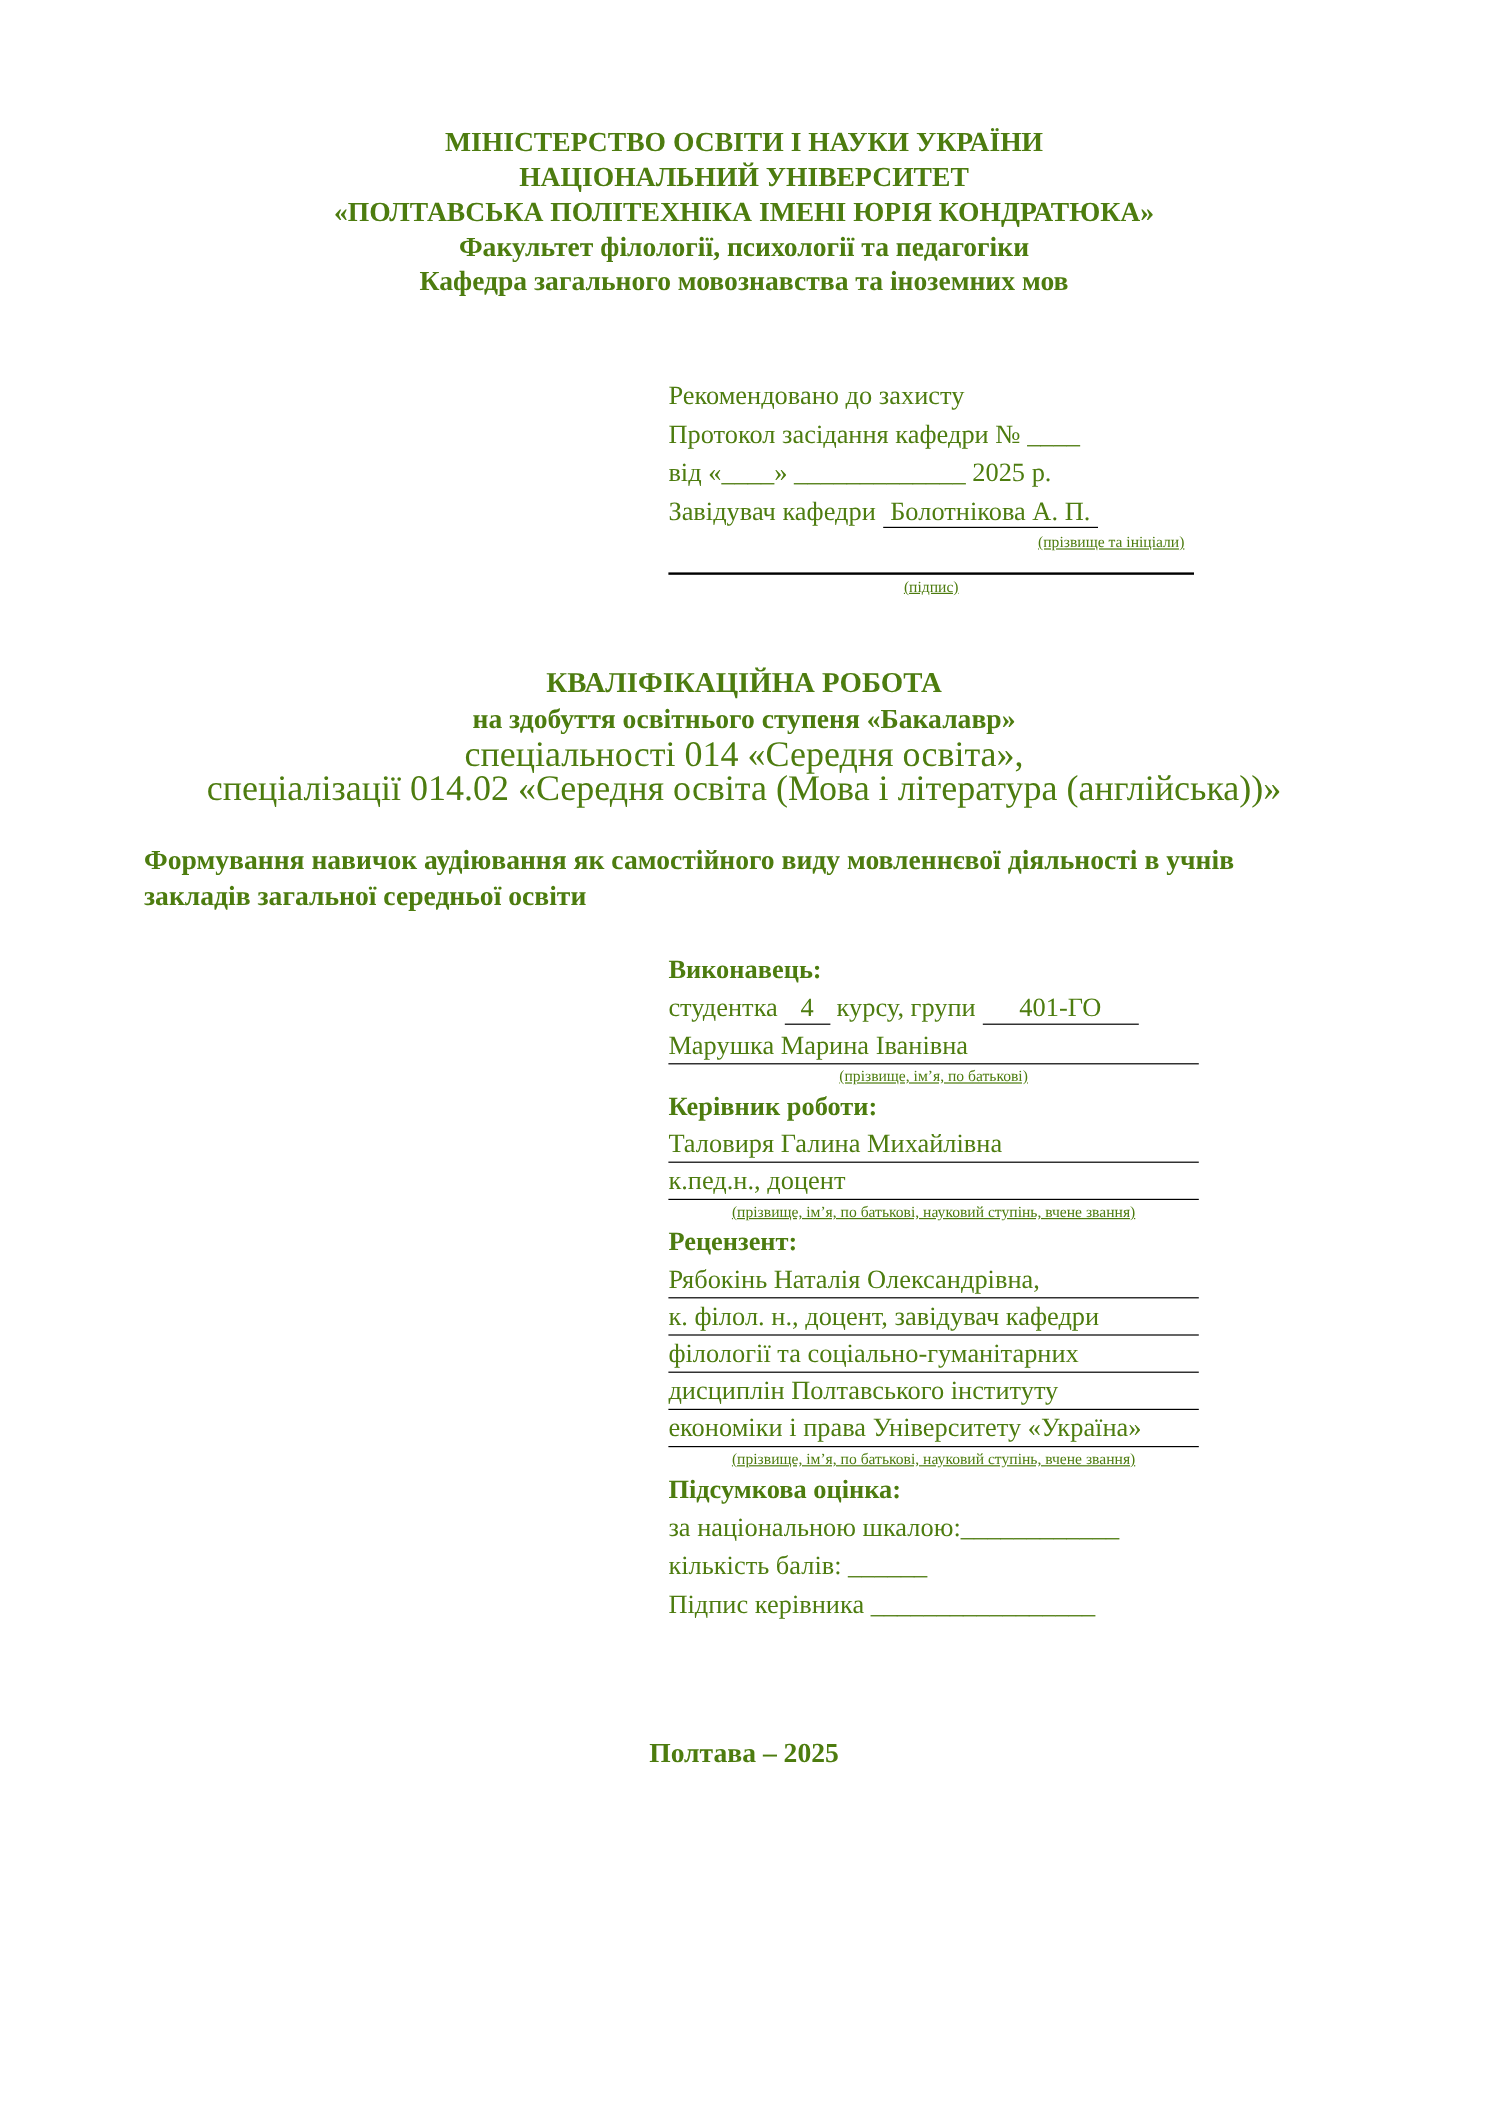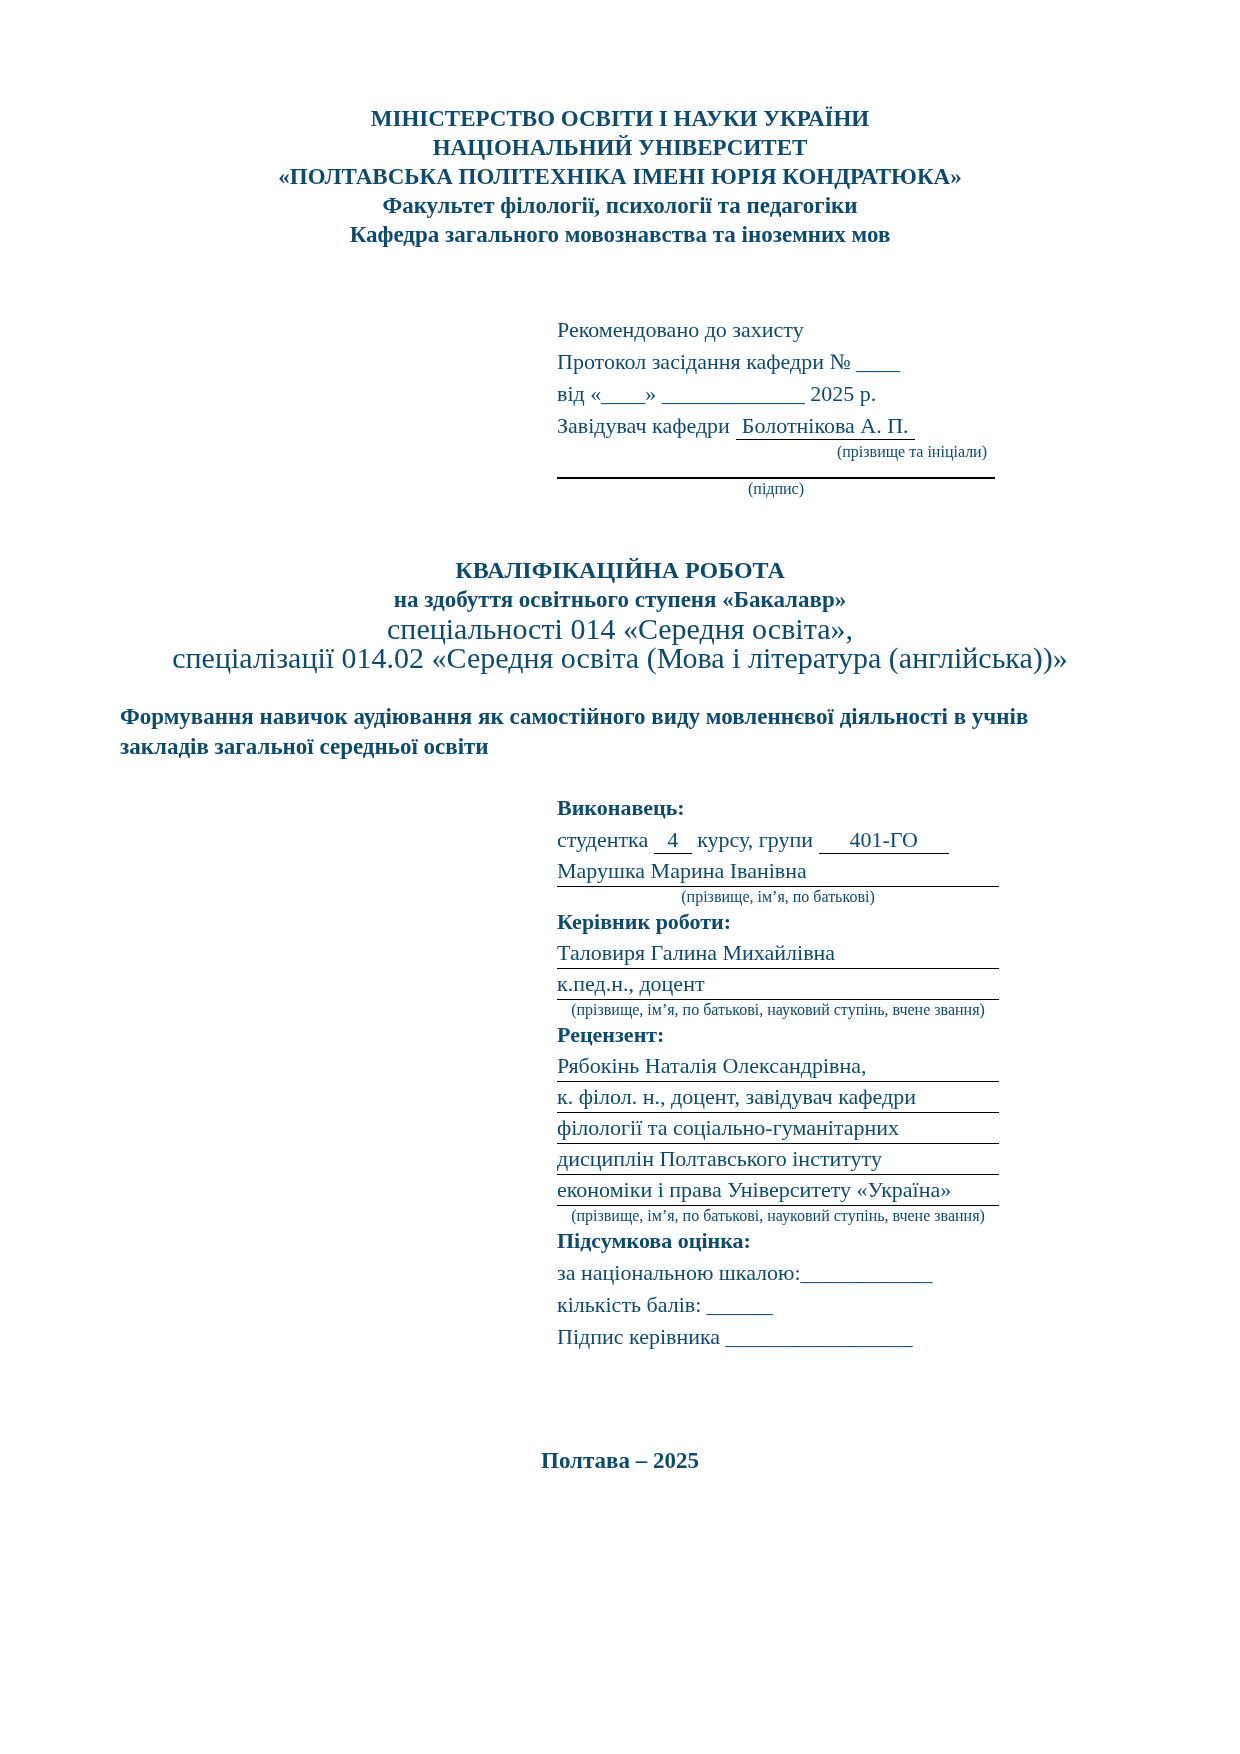--- a/index.html
+++ b/index.html
@@ -6,21 +6,21 @@
     margin: 0;
     padding: 0;
     background: #e8e8e8;
   }
   .page {
     position: relative;
     width: 1240px;
     height: 1754px;
     margin: 0 auto;
     background: #ffffff;
-    color: #0c4a6e;
+    color: #4d7c0f;
     font-family: "Liberation Serif", "DejaVu Serif", serif;
     font-size: 22px;
     overflow: hidden;
   }
   .header-block {
     position: absolute;
     top: 104px;
     left: 0;
     right: 0;
     text-align: center;
@@ -36,23 +36,24 @@
     line-height: 32px;
   }
   .head-name {
     display: inline-block;
     border-bottom: 1.5px solid #000;
     padding: 0 6px;
     margin-left: 6px;
     line-height: 26px;
   }
   .caption {
-    font-size: 16px;
+    font-size: 13px;
     line-height: 19px;
     font-family: "Liberation Serif", "DejaVu Serif", serif;
+    text-decoration: underline;
   }
   .caption.right { text-align: right; padding-right: 8px; }
   .caption.center-cap { text-align: center; }
   .sig-line {
     height: 0;
     border-bottom: 2px solid #000;
     margin-top: 16px;
     width: 100%;
   }
   .work-block {

